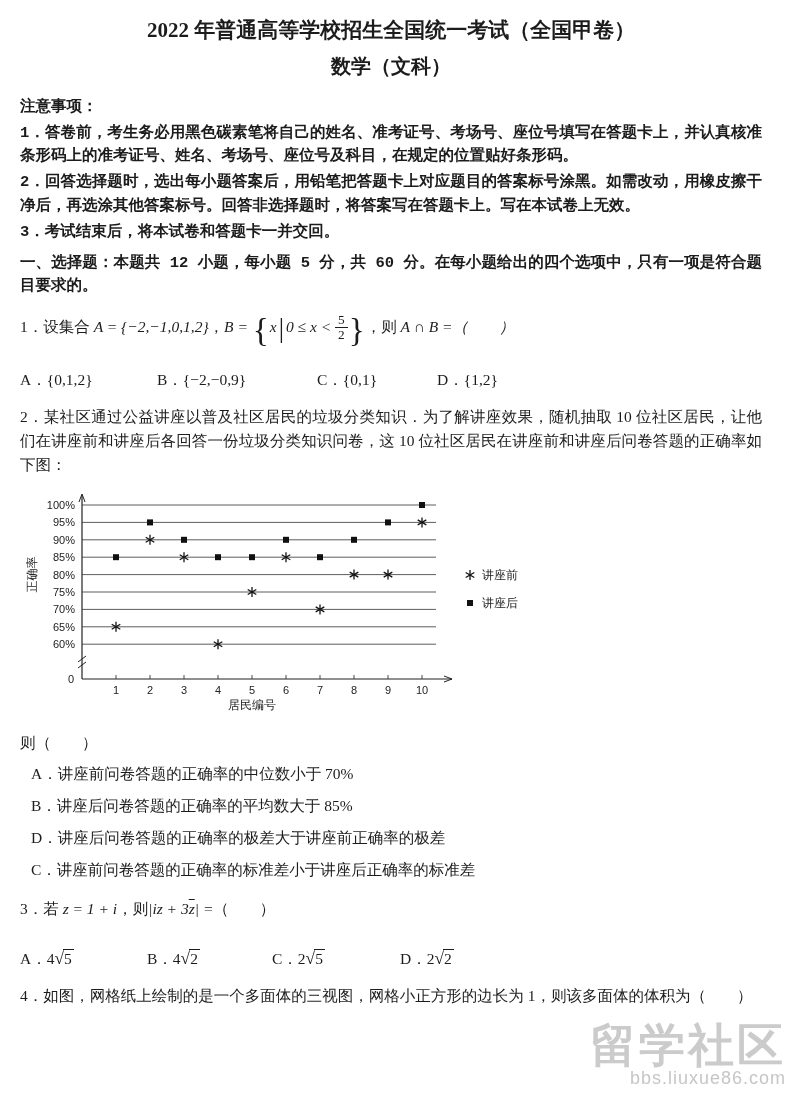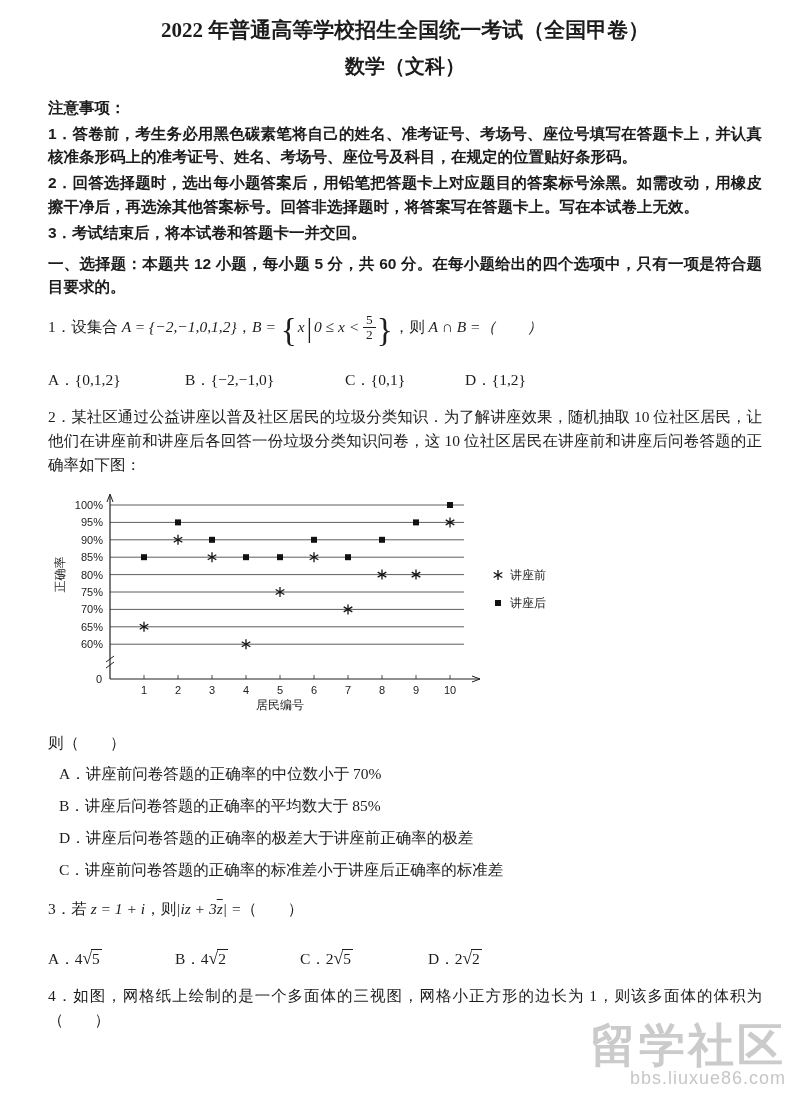--- a/index.html
+++ b/index.html
@@ -1,23 +1,23 @@
 <!DOCTYPE html>
 <html><head>
 <meta charset="utf-8">
 <style>
   html,body{margin:0;padding:0;}
   body{
     width:796px;height:1104px;background:#ffffff;color:#1c1c1c;
     font-family:"Liberation Sans",sans-serif;position:relative;overflow:hidden;
   }
-  .page{padding:10px 34px 0 48px;}
+  .page{padding:10px 34px 0 20px;}
   .title{font-family:"Liberation Serif",serif;font-weight:bold;text-align:center;margin:4px 0 0 0;font-size:21px;line-height:1.55;}
   .subtitle{font-size:20px;margin-top:4px;}
-  p{margin:0;}
+  p{margin:0;font-family:Liberation Mono, monospace;}
   .bold{font-weight:bold;font-size:15.5px;line-height:1.5;text-align:justify;}
   .notice-head{margin-top:14px;}
   .notice-item{margin-top:3px;}
   .section{margin-top:8px;}
   .q{font-family:"Liberation Serif",serif;font-size:15.5px;line-height:1.55;text-align:justify;}
   .q-stem{margin-top:14px;}
   .math{font-family:"Liberation Serif",serif;font-style:italic;}
   .upright{font-style:normal;}
   .bigbrace{display:inline-block;font-size:215%;font-weight:400;vertical-align:-0.28em;line-height:0;padding:0 1px;font-style:normal;}
   .vbar{display:inline-block;font-size:170%;vertical-align:-0.22em;line-height:0;padding:0 2px;font-style:normal;}
@@ -56,21 +56,21 @@
   <p class="bold notice-item">3．考试结束后，将本试卷和答题卡一并交回。</p>
 
   <p class="bold section">一、选择题：本题共 12 小题，每小题 5 分，共 60 分。在每小题给出的四个选项中，只有一项是符合题目要求的。</p>
 
   <p class="q q-stem">
     <span>1．设集合 </span><span class="math">A = {−2,−1,0,1,2}</span><span>，</span><span class="math">B = </span><span class="bigbrace">{</span><span class="math">x</span><span class="vbar">|</span><span class="math">0 ≤ x &lt; </span><span class="frac"><span class="num">5</span><span class="den">2</span></span><span class="bigbrace">}</span><span>，则 </span><span class="math">A ∩ B =（　　）</span>
   </p>
 
   <div class="opt-row" id="q1-options">
     <span class="opt"><span>A．</span><span class="math upright">{0,1,2}</span></span>
-    <span class="opt"><span>B．</span><span class="math upright">{−2,−1,0}</span></span>
+    <span class="opt"><span>B．</span><span class="math upright">{−2,−0,9}</span></span>
     <span class="opt"><span>C．</span><span class="math upright">{0,1}</span></span>
     <span class="opt"><span>D．</span><span class="math upright">{1,2}</span></span>
   </div>
 
   <p class="q q-stem">2．某社区通过公益讲座以普及社区居民的垃圾分类知识．为了解讲座效果，随机抽取 10 位社区居民，让他们在讲座前和讲座后各回答一份垃圾分类知识问卷，这 10 位社区居民在讲座前和讲座后问卷答题的正确率如下图：</p>
 
   <div class="chart-wrap">
     <svg id="survey-chart" width="540" height="232" viewBox="0 0 540 232">
         <line x1="62" y1="190" x2="62" y2="6" stroke="#222222" stroke-width="1.2"></line>
         <path d="M 59 13 L 62 5 L 65 13" fill="none" stroke="#222222" stroke-width="1"></path>

